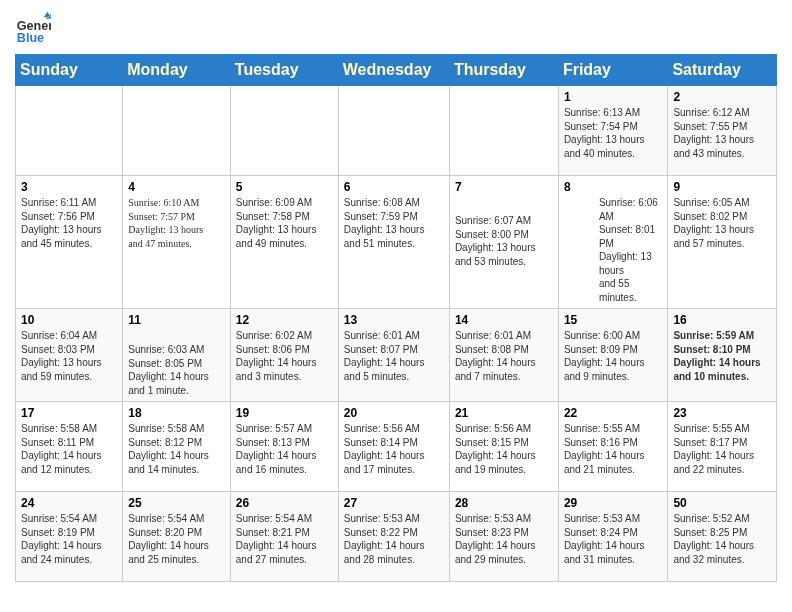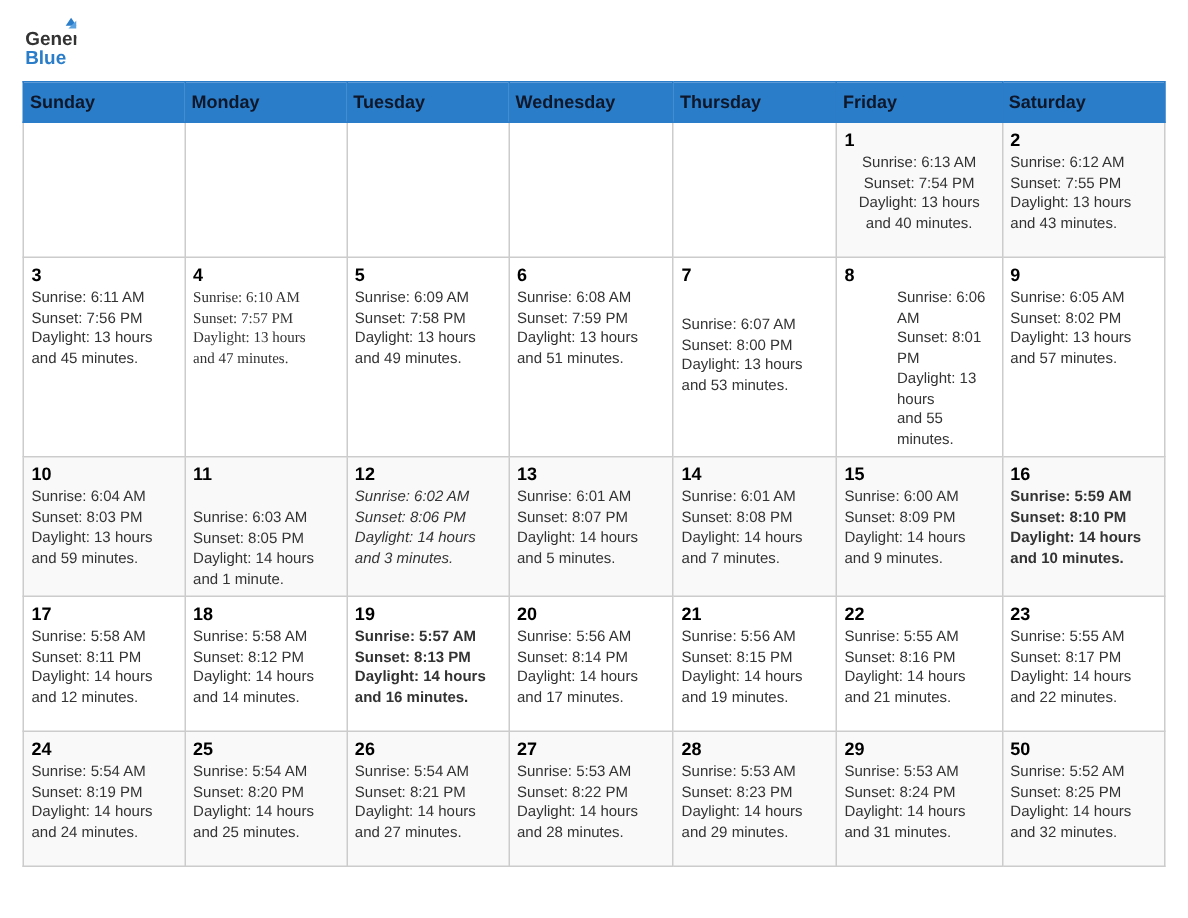--- a/index.html
+++ b/index.html
@@ -36,24 +36,24 @@
       font-weight: normal;
       color: #555;
     }
     table {
       width: 100%;
       border-collapse: collapse;
       font-size: 11px;
     }
     thead tr th {
       background: #2a7dc9;
-      color: #0f172a;
+      color: #fef9c3;
       padding: 6px 4px;
       text-align: left;
-      font-size: 12px;
+      font-size: 16px;
       border: 1px solid #2a7dc9;
     }
     tbody tr td {
       border: 1px solid #ccc;
       vertical-align: top;
       padding: 4px 5px;
       height: 90px;
       width: 113px;
     }
     tbody tr:nth-child(odd) td { background: #f9f9f9; }
@@ -106,21 +106,21 @@
   </thead>
   <tbody id="calendar-body">
       <tr>
         <td class="empty"></td>
         <td class="empty"></td>
         <td class="empty"></td>
         <td class="empty"></td>
         <td class="empty"></td>
         <td>
           <div class="day-num">1</div>
-          <div class="day-info" style="white-space: pre-line; text-align: center;">Sunrise: 6:13 AM
+          <div class="day-info" style="white-space: pre-line;">Sunrise: 6:13 AM
 Sunset: 7:54 PM
 Daylight: 13 hours
 and 40 minutes.</div>
         </td>
         <td>
           <div class="day-num">2</div>
           <div class="day-info" style="white-space: pre-line;">Sunrise: 6:12 AM
 Sunset: 7:55 PM
 Daylight: 13 hours
 and 43 minutes.</div>
@@ -187,21 +187,21 @@
         </td>
         <td>
           <div class="day-num">11</div>
           <div class="day-info" style="white-space: pre-line; margin-top: 16px;">Sunrise: 6:03 AM
 Sunset: 8:05 PM
 Daylight: 14 hours
 and 1 minute.</div>
         </td>
         <td>
           <div class="day-num">12</div>
-          <div class="day-info" style="white-space: pre-line; font-style: italic;">Sunrise: 6:02 AM
+          <div class="day-info" style="white-space: pre-line;">Sunrise: 6:02 AM
 Sunset: 8:06 PM
 Daylight: 14 hours
 and 3 minutes.</div>
         </td>
         <td>
           <div class="day-num">13</div>
           <div class="day-info" style="white-space: pre-line;">Sunrise: 6:01 AM
 Sunset: 8:07 PM
 Daylight: 14 hours
 and 5 minutes.</div>
@@ -238,21 +238,21 @@
         </td>
         <td>
           <div class="day-num">18</div>
           <div class="day-info" style="white-space: pre-line;">Sunrise: 5:58 AM
 Sunset: 8:12 PM
 Daylight: 14 hours
 and 14 minutes.</div>
         </td>
         <td>
           <div class="day-num">19</div>
-          <div class="day-info" style="white-space: pre-line; font-weight: bold;">Sunrise: 5:57 AM
+          <div class="day-info" style="white-space: pre-line;">Sunrise: 5:57 AM
 Sunset: 8:13 PM
 Daylight: 14 hours
 and 16 minutes.</div>
         </td>
         <td>
           <div class="day-num">20</div>
           <div class="day-info" style="white-space: pre-line;">Sunrise: 5:56 AM
 Sunset: 8:14 PM
 Daylight: 14 hours
 and 17 minutes.</div>

